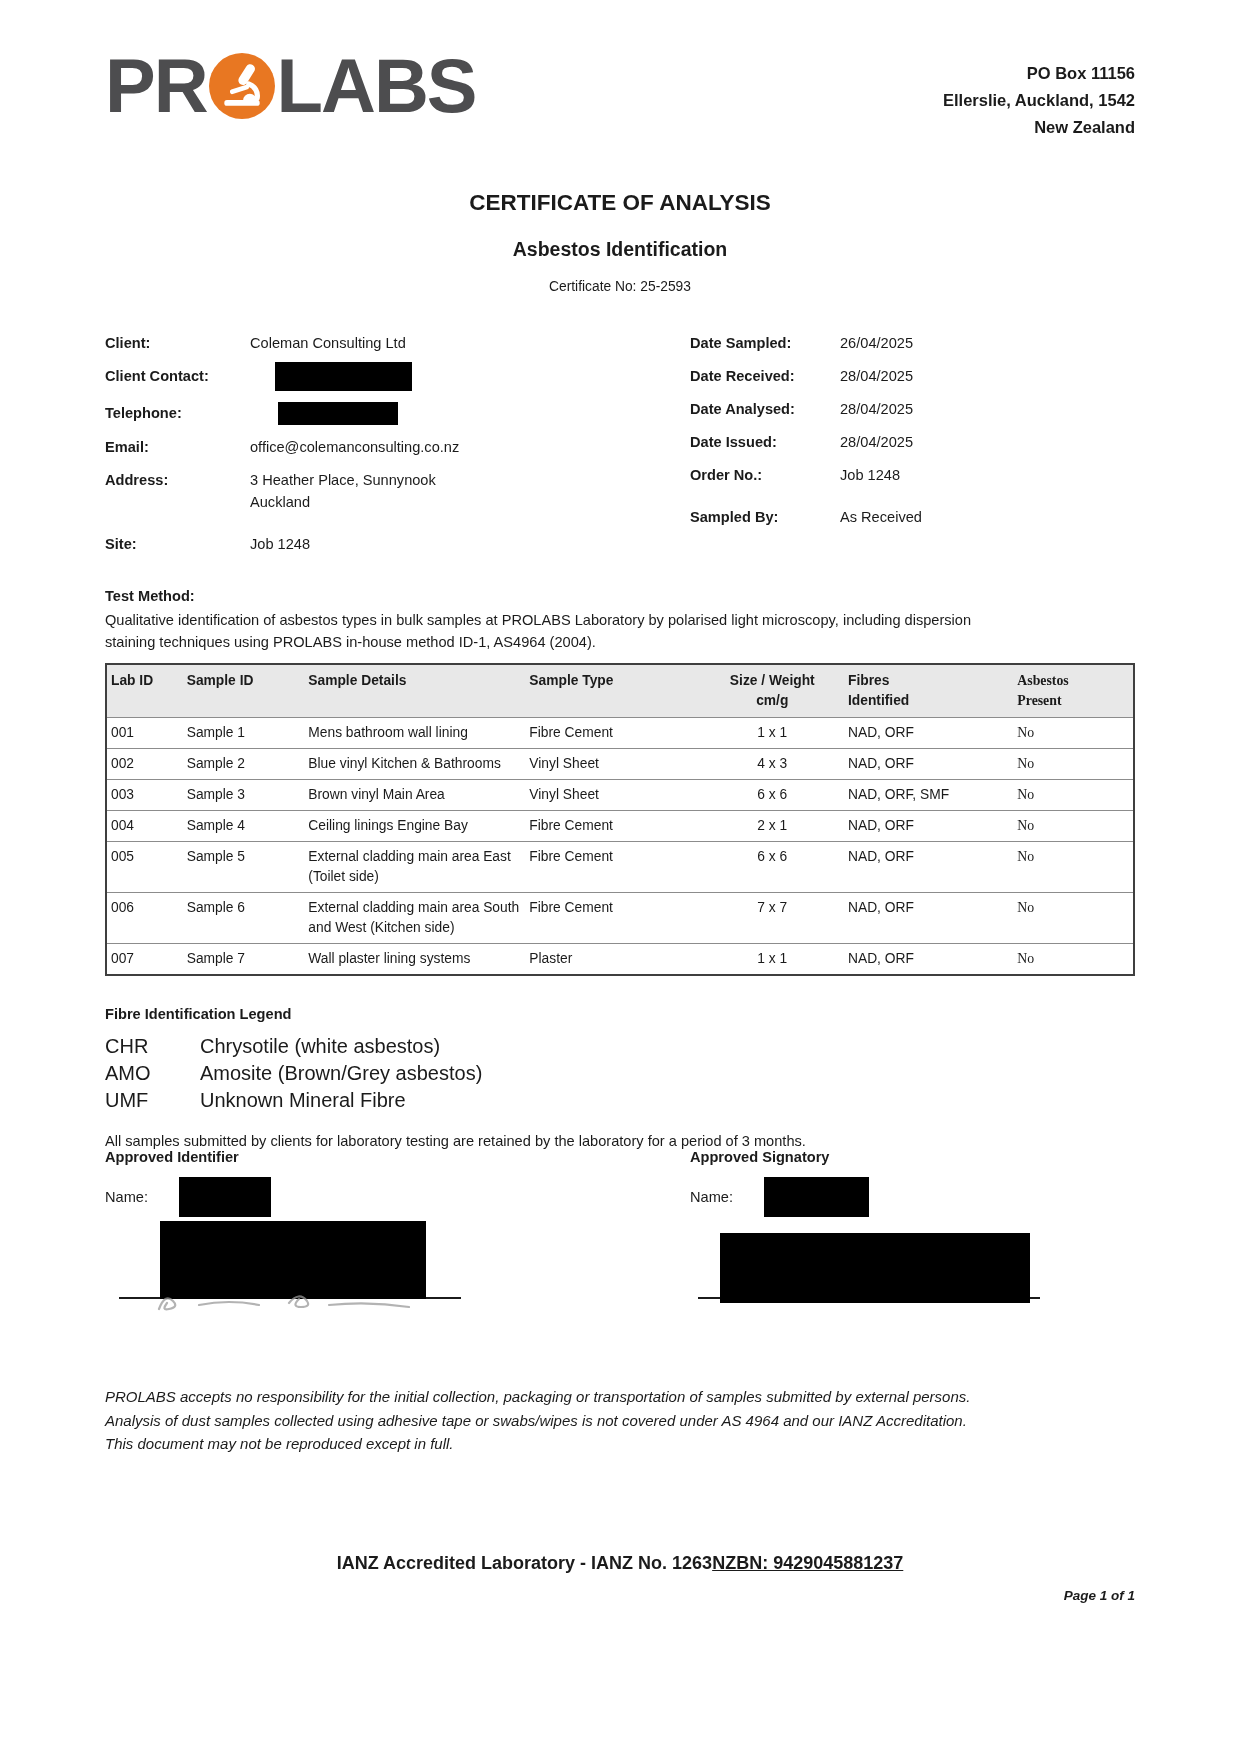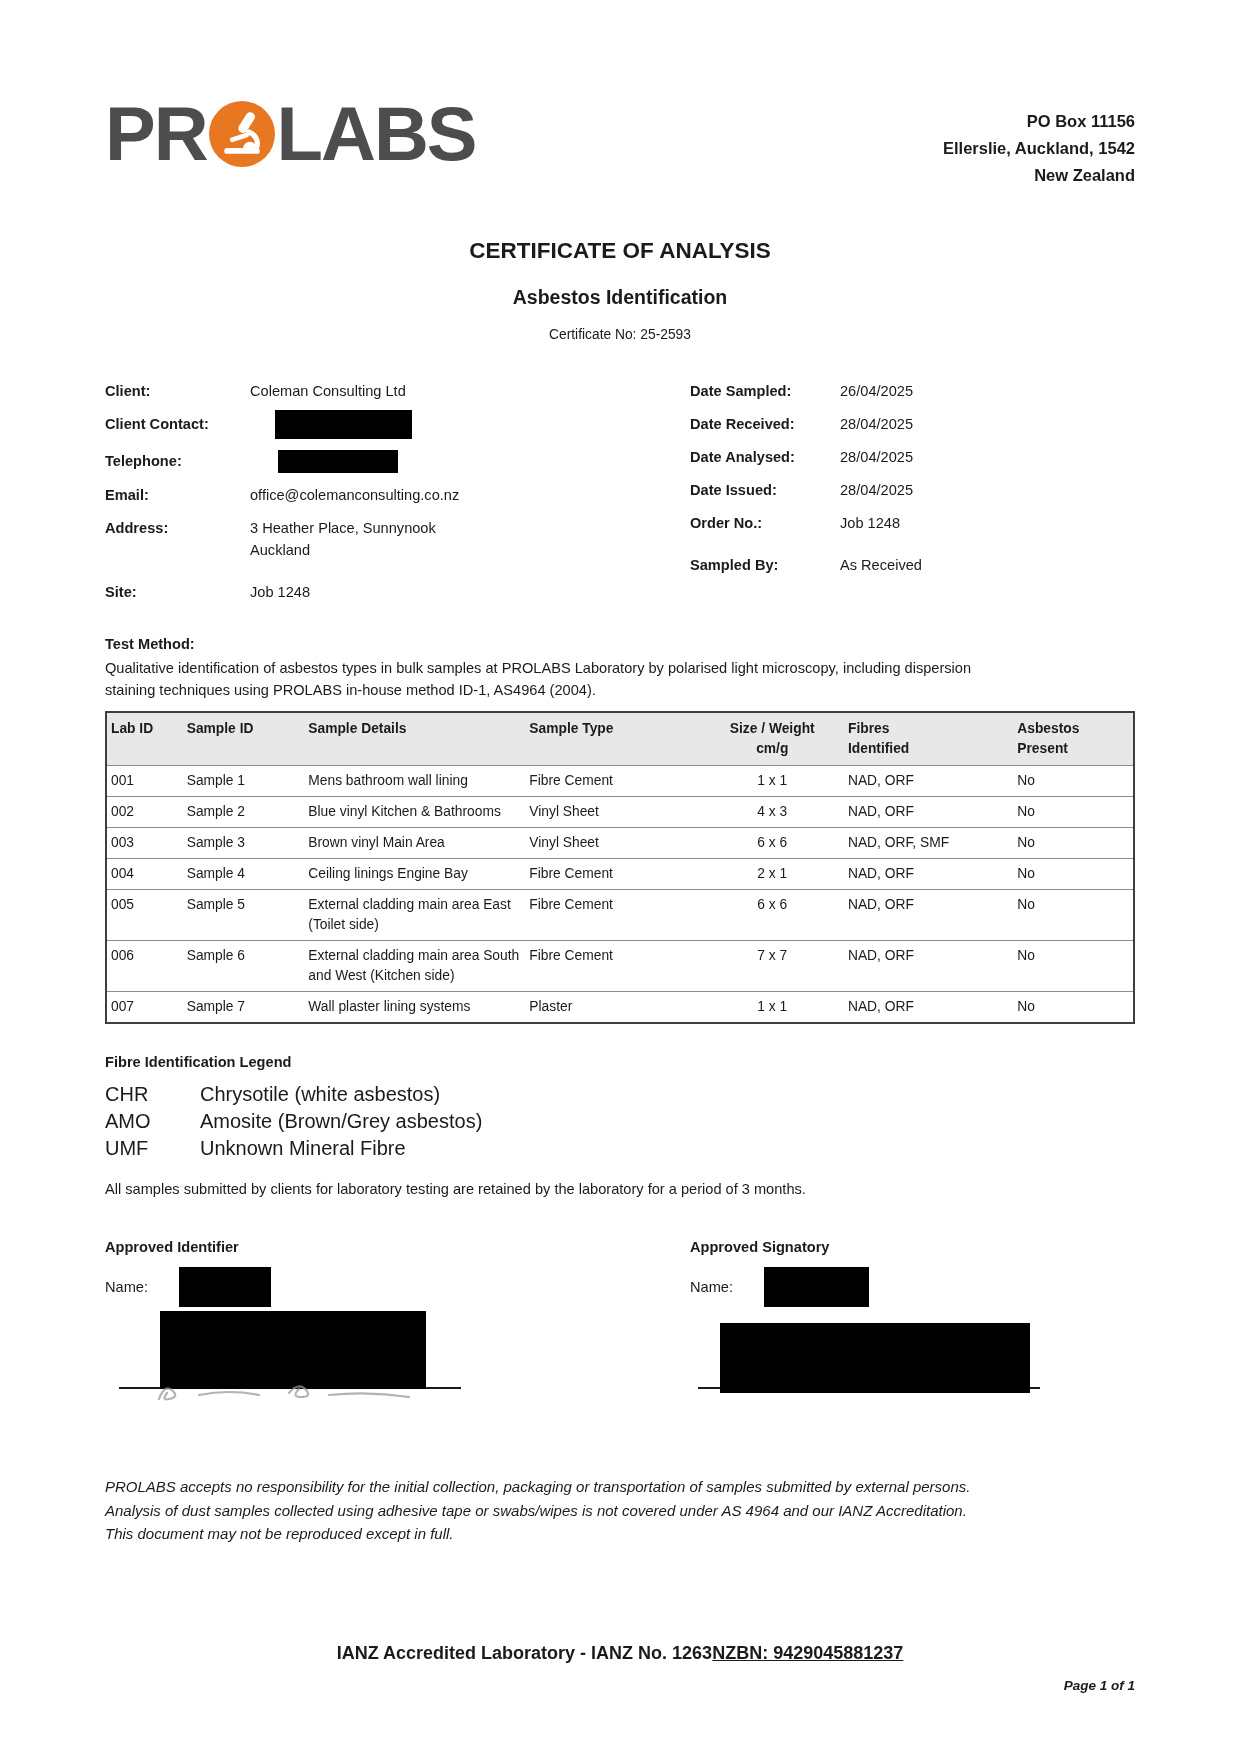--- a/index.html
+++ b/index.html
@@ -1,18 +1,18 @@
 <!DOCTYPE html>
 <html><head>
 <meta charset="utf-8">
 <style>
   html,body{margin:0;padding:0;background:#9a9a9a;}
   .page{
     width:1240px;height:1754px;margin:0 auto;background:#ffffff;
-    box-sizing:border-box;padding:96px 105px 0 105px;position:relative;overflow:hidden;
+    box-sizing:border-box;padding:48px 105px 0 105px;position:relative;overflow:hidden;
     font-family:"Liberation Sans",sans-serif;color:#1b1b1b;
   }
   
   .header-row{display:flex;justify-content:space-between;align-items:flex-start;}
   .logo{display:flex;align-items:center;line-height:1;user-select:none;}
   .logo .letters{font-size:76px;font-weight:700;color:#4d4d4f;letter-spacing:-2px;}
   .logo .o-circle{width:66px;height:66px;border-radius:50%;display:inline-flex;align-items:center;justify-content:center;margin:0 2px;}
   .address{ text-align:right;font-weight:700;font-size:16.5px;line-height:1.65;padding-top:12px;}
   
   .title-block{margin-top:48px;text-align:center;}
@@ -40,32 +40,32 @@
   
   table.results{margin-top:10px;width:1030px;border-collapse:collapse;border:2px solid #3f3f3f;font-size:13.8px;}
   table.results th{background:#e8e8e8;font-weight:700;text-align:left;vertical-align:top;white-space:pre-line;padding:6px 6px 6px 4px;line-height:1.45;}
   table.results td{vertical-align:top;padding:5px 6px 5px 4px;line-height:1.45;border-top:1px solid #8c8c8c;}
   table.results th:nth-child(1),table.results td:nth-child(1){width:66px;}
   table.results th:nth-child(2),table.results td:nth-child(2){width:112px;}
   table.results th:nth-child(3),table.results td:nth-child(3){width:212px;}
   table.results th:nth-child(4),table.results td:nth-child(4){width:168px;}
   table.results th:nth-child(5),table.results td:nth-child(5){width:132px;text-align:center;}
   table.results th:nth-child(6),table.results td:nth-child(6){width:160px;margin-left:31px;}
-  table.results th:nth-child(7),table.results td:nth-child(7){width:110px;}
+  table.results th:nth-child(7),table.results td:nth-child(7){width:110px;font-family:Liberation Serif, serif;}
   
   .legend{margin-top:30px;}
   .legend-heading{font-weight:700;font-size:14.6px;}
   .legend-cols{display:flex;margin-top:14px;}
   .legend-col.left{width:585px;}
   .legend-col.right{flex:1;}
   .legend-row{display:flex;margin-bottom:6px;font-size:20px;line-height:21px;}
   .legend-code{width:95px;}
   .note{margin-top:16px;font-size:14.6px;}
   
-  .sig-row{margin-top:42px;display:flex;}
+  .sig-row{display:flex;}
   .sig-block.left{width:585px;}
   .sig-block.right{flex:1;}
   .sig-heading{font-weight:700;font-size:14.6px;}
   .sig-name-row{display:flex;align-items:center;margin-top:12px;height:40px;}
   .sig-name-label{font-size:14.6px;width:58px;}
   .sig-name-redact{background:#000;width:92px;height:40px;margin-left:16px;}
   .sig-block.right .sig-name-redact{width:105px;}
   .sig-area{position:relative;height:92px;margin-top:4px;}
   .sig-line{position:absolute;bottom:14px;height:2px;background:#1b1b1b;}
   .sig-block.left .sig-line{left:14px;width:342px;}

